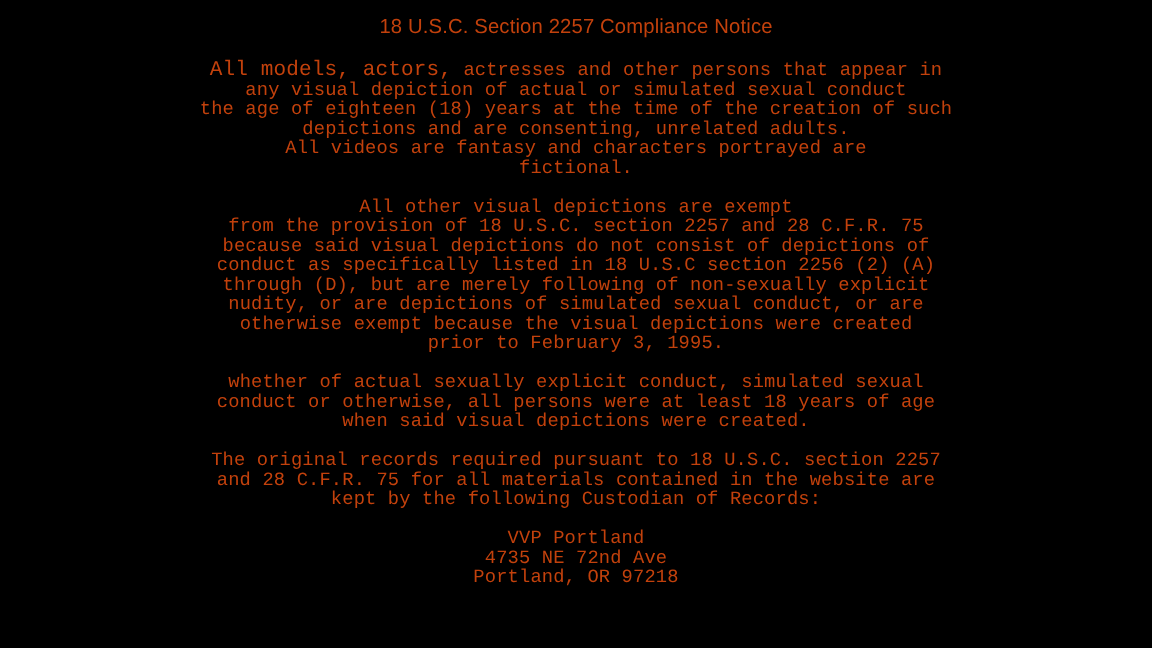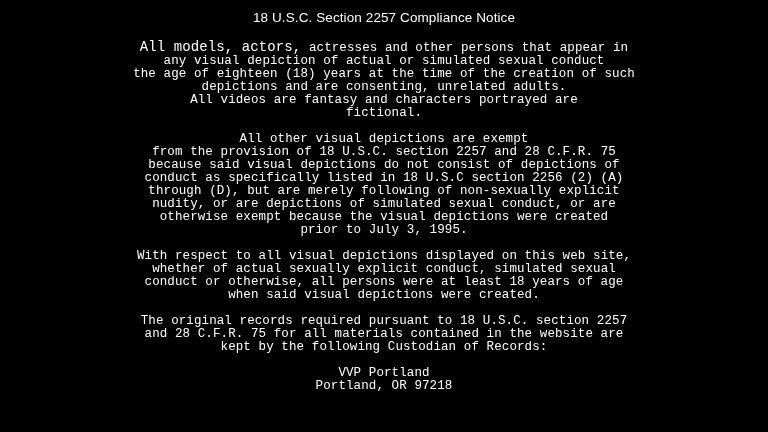--- a/index.html
+++ b/index.html
@@ -7,21 +7,21 @@
   body {
     width: 768px;
     height: 432px;
     overflow: hidden;
     font-family: "Liberation Sans", sans-serif;
   }
   .screen {
     width: 768px;
     height: 432px;
     background: #000000;
-    color: #ffffff;
+    color: #c2410c;
     text-align: center;
     padding-top: 11px;
   }
   .notice {
     width: 560px;
     margin: 0 auto;
     font-size: 12.5px;
     line-height: 13px;
     font-weight: 400;
     letter-spacing: 0.1px;
@@ -57,35 +57,35 @@
     </div>
 
     <div class="paragraph">
         <div class="line">All other visual depictions are exempt</div>
         <div class="line">from the provision of 18 U.S.C. section 2257 and 28 C.F.R. 75</div>
         <div class="line">because said visual depictions do not consist of depictions of</div>
         <div class="line">conduct as specifically listed in 18 U.S.C section 2256 (2) (A)</div>
         <div class="line">through (D), but are merely following of non-sexually explicit</div>
         <div class="line">nudity, or are depictions of simulated sexual conduct, or are</div>
         <div class="line">otherwise exempt because the visual depictions were created</div>
-        <div class="line">prior to July 3, 1995.</div>
+        <div class="line">prior to February 3, 1995.</div>
       </div>
 
     <div class="paragraph">
-        <div class="line">With respect to all visual depictions displayed on this web site,</div>
         <div class="line">whether of actual sexually explicit conduct, simulated sexual</div>
         <div class="line">conduct or otherwise, all persons were at least 18 years of age</div>
         <div class="line">when said visual depictions were created.</div>
       </div>
 
     <div class="paragraph">
         <div class="line">The original records required pursuant to 18 U.S.C. section 2257</div>
         <div class="line">and 28 C.F.R. 75 for all materials contained in the website are</div>
         <div class="line">kept by the following Custodian of Records:</div>
       </div>
 
     <div class="paragraph custodian-block">
       <div class="line">VVP Portland</div>
+      <div class="line">4735 NE 72nd Ave</div>
       <div class="line">Portland, OR 97218</div>
     </div>
 
   </div>
 </div>
 
 </body></html>

